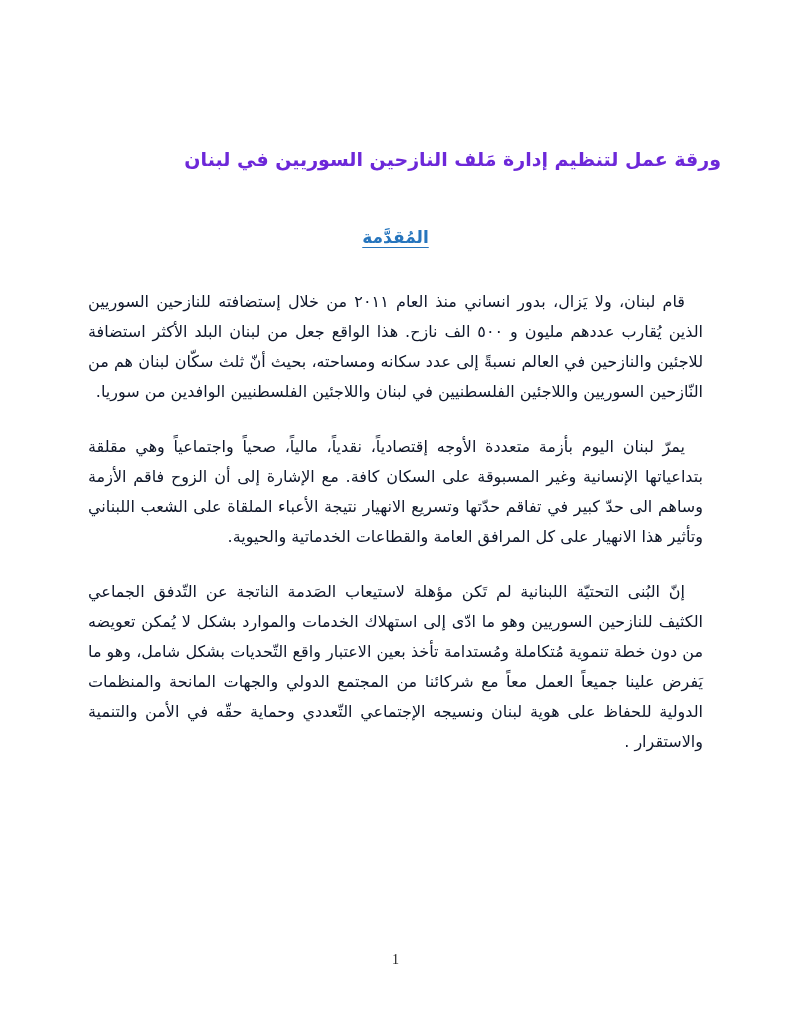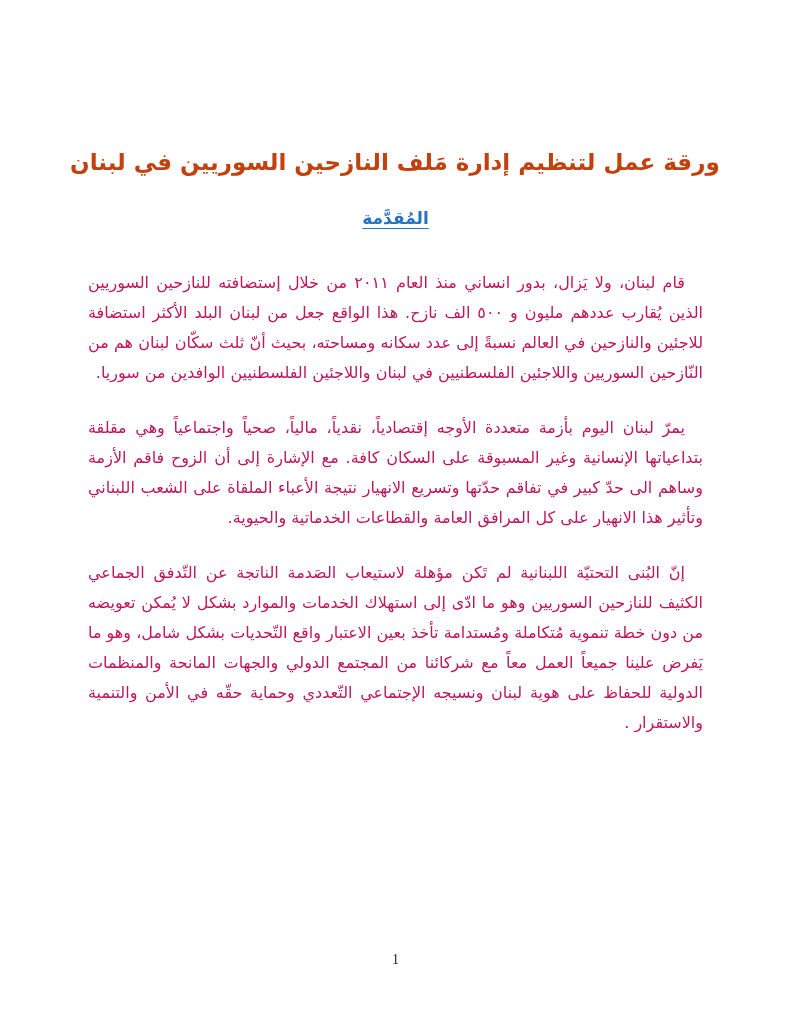--- a/index.html
+++ b/index.html
@@ -11,42 +11,42 @@
     position: relative;
     width: 791px;
     height: 1024px;
     background: #ffffff;
     overflow: hidden;
     font-family: "DejaVu Sans", sans-serif;
   }
   .doc-title {
     direction: rtl;
     margin: 146px 70px 0 70px;
-    text-align: left;
-    color: #c2410c;
-    font-size: 23px;
+    text-align: right;
+    color: #6d28d9;
+    font-size: 19px;
     font-weight: bold;
     line-height: 1.4;
   }
   .section-heading {
     direction: rtl;
-    margin-top: 30px;
+    margin-top: 54px;
     text-align: center;
     color: #2675bd;
     font-size: 17px;
     font-weight: bold;
   }
   .section-heading .heading-text {
     text-decoration: underline;
     text-underline-offset: 4px;
   }
   .body-text {
     direction: rtl;
     margin: 40px 88px 0 88px;
-    color: #be185d;
+    color: #0f172a;
   }
   p.para {
     text-align: justify;
     font-size: 16px;
     line-height: 30px;
     margin: 0 0 25px 0;
     text-indent: 18px;
   }
   .page-number {
     position: absolute;

